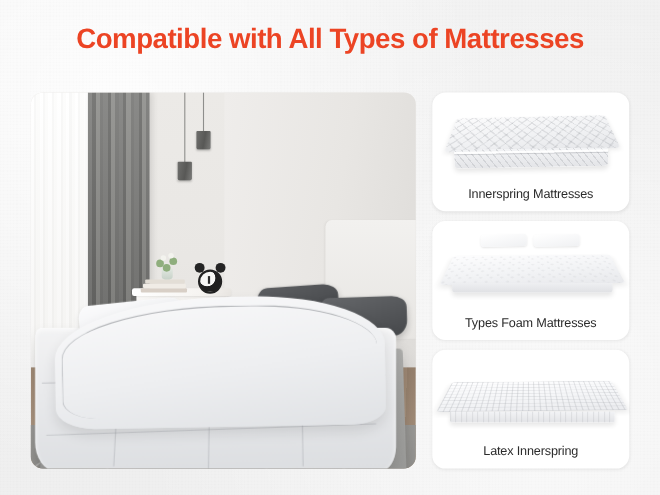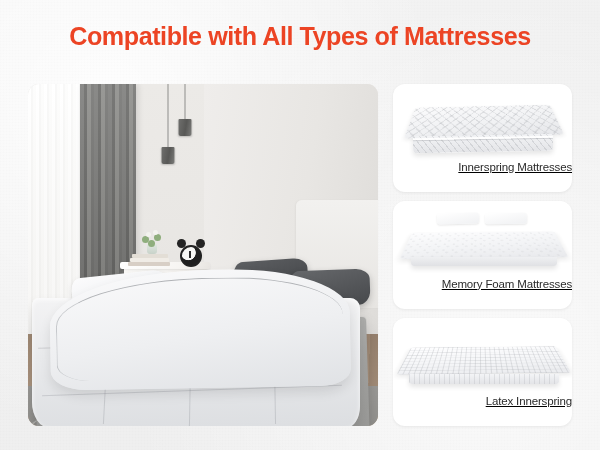--- a/index.html
+++ b/index.html
@@ -341,25 +341,24 @@
     gap: 9px;
   }
   .card {
     position: relative;
     flex: 1 1 0;
     background: #ffffff;
     border-radius: 12px;
     box-shadow: 0 1px 3px rgba(0,0,0,.07);
     display: flex;
     flex-direction: column;
-    align-items: flex-end;
+    align-items: center;
     justify-content: flex-end;
-    padding-bottom: 19px;
+    padding-bottom: 9px;
     overflow: hidden;
-    text-decoration: underline;
   }
   .card-label {
     font-size: 11.5px;
     color: #2b2b2b;
     letter-spacing: -0.15px;
     line-height: 1;
     white-space: nowrap;
   }
   .card-art {
     position: absolute;
@@ -546,21 +545,21 @@
     <div class="card-label">Innerspring Mattresses</div>
   </div>
 
   <div class="card">
     <div class="card-art">
       <div class="mf-pillow mf-pillow-l"></div>
       <div class="mf-pillow mf-pillow-r"></div>
       <div class="mf-top"></div>
       <div class="mf-side"></div>
     </div>
-    <div class="card-label">Memory Foam Mattresses</div>
+    <div class="card-label">Types Foam Mattresses</div>
   </div>
 
   <div class="card">
     <div class="card-art">
       <div class="lx-top"></div>
       <div class="lx-side"></div>
     </div>
     <div class="card-label">Latex Innerspring</div>
   </div>
 

